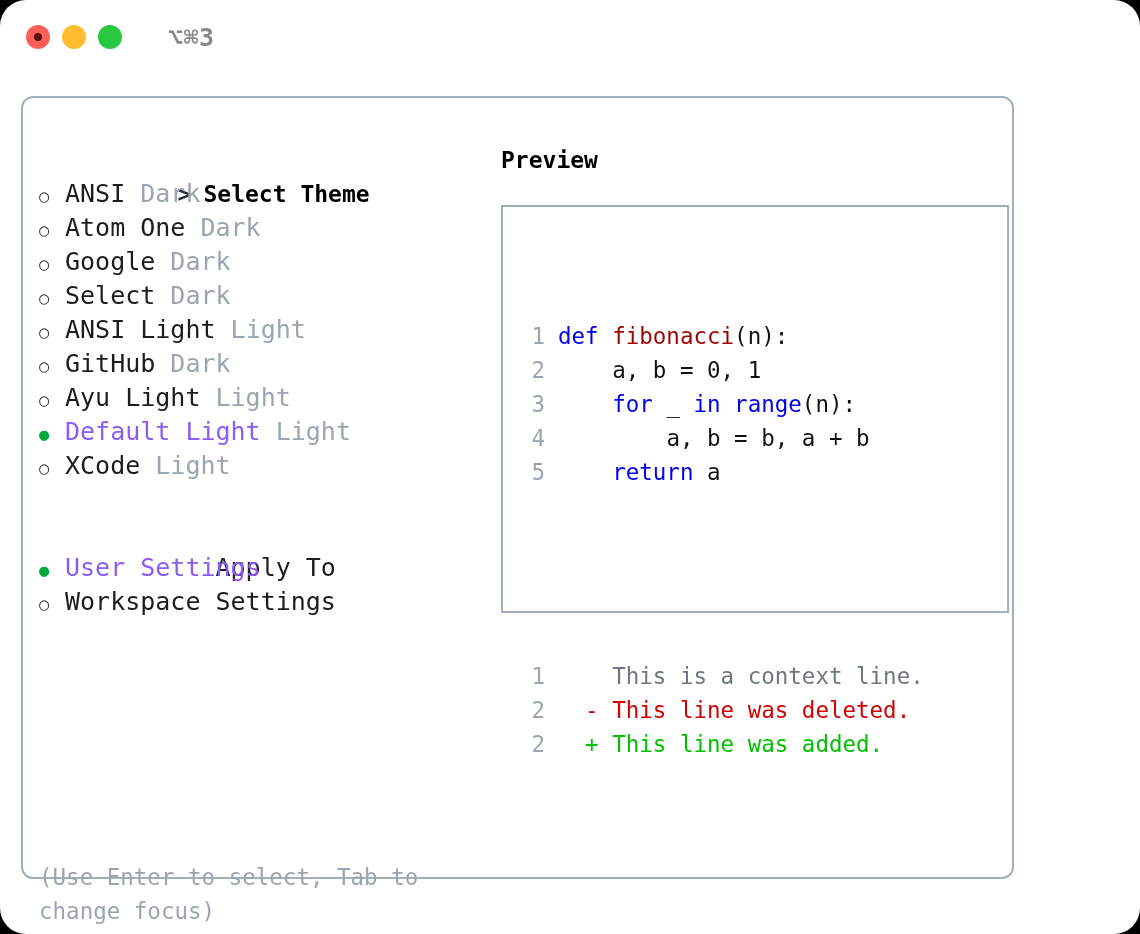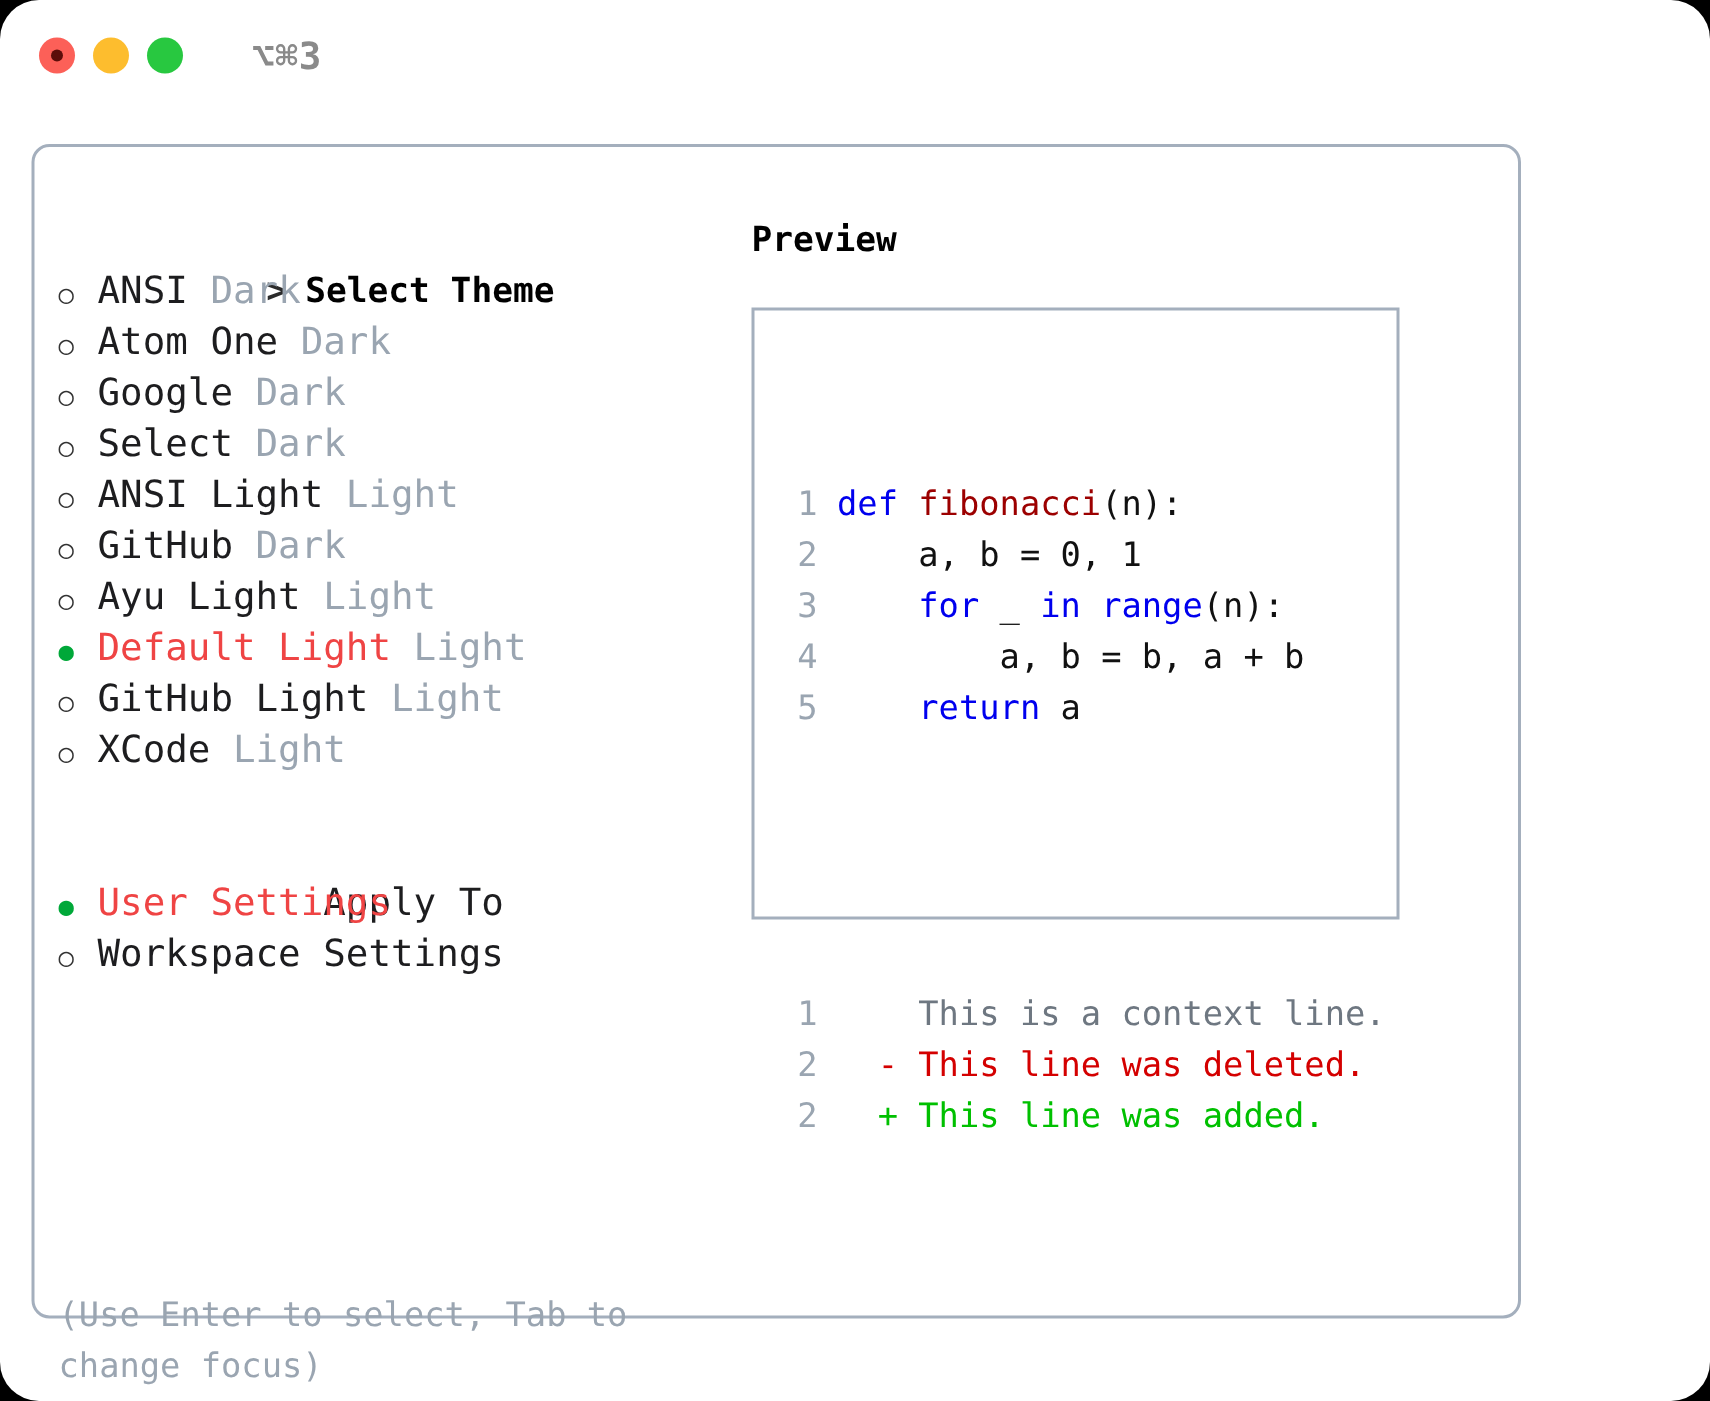--- a/index.html
+++ b/index.html
@@ -126,21 +126,21 @@
     color: #333333;
   }
   .marker-dot-on::before {
     content: "\25CF";
     font-size: 17px;
     color: #00a839;
   }
   .marker-blank::before { content: " "; }
   .marker-caret::before { content: ">"; }
 
-  .row.selected .name { color: #ef4444; }
+  .row.selected .name { color: #8b5cf6; }
   .name { color: #1d1d1f; }
   .badge { color: #9aa5b1; }
 
   .spacer-block { height: 34px; }
 
   .section-head {
     font-weight: normal;
     color: #1d1d1f;
   }
 
@@ -168,21 +168,21 @@
     color: #000000;
     line-height: 34px;
     height: 34px;
     white-space: pre;
   }
 
   .preview-box {
     position: absolute;
     left: 478px;
     top: 107px;
-    width: 432px;
+    width: 508px;
     height: 408px;
     border: 2px solid #a4afbd;
     box-sizing: border-box;
     background: #ffffff;
     padding-left: 36px;
   }
 
   .code {
     position: absolute;
     left: 16px;
@@ -235,21 +235,20 @@
 
         <div id="theme-rows">
             <div class="row"><span class="marker marker-dot-off"></span><span class="name">ANSI </span><span class="badge">Dark</span></div>
             <div class="row"><span class="marker marker-dot-off"></span><span class="name">Atom One </span><span class="badge">Dark</span></div>
             <div class="row"><span class="marker marker-dot-off"></span><span class="name">Google </span><span class="badge">Dark</span></div>
             <div class="row"><span class="marker marker-dot-off"></span><span class="name">Select </span><span class="badge">Dark</span></div>
             <div class="row"><span class="marker marker-dot-off"></span><span class="name">ANSI Light </span><span class="badge">Light</span></div>
             <div class="row"><span class="marker marker-dot-off"></span><span class="name">GitHub </span><span class="badge">Dark</span></div>
             <div class="row"><span class="marker marker-dot-off"></span><span class="name">Ayu Light </span><span class="badge">Light</span></div>
             <div class="row selected"><span class="marker marker-dot-on"></span><span class="name">Default Light </span><span class="badge">Light</span></div>
-            <div class="row"><span class="marker marker-dot-off"></span><span class="name">GitHub Light </span><span class="badge">Light</span></div>
             <div class="row"><span class="marker marker-dot-off"></span><span class="name">XCode </span><span class="badge">Light</span></div>
           </div>
 
         <div class="spacer-block"></div>
 
         <div class="row section-head">
           <span class="marker marker-blank"></span><span>Apply To</span>
         </div>
 
         <div id="apply-rows">

